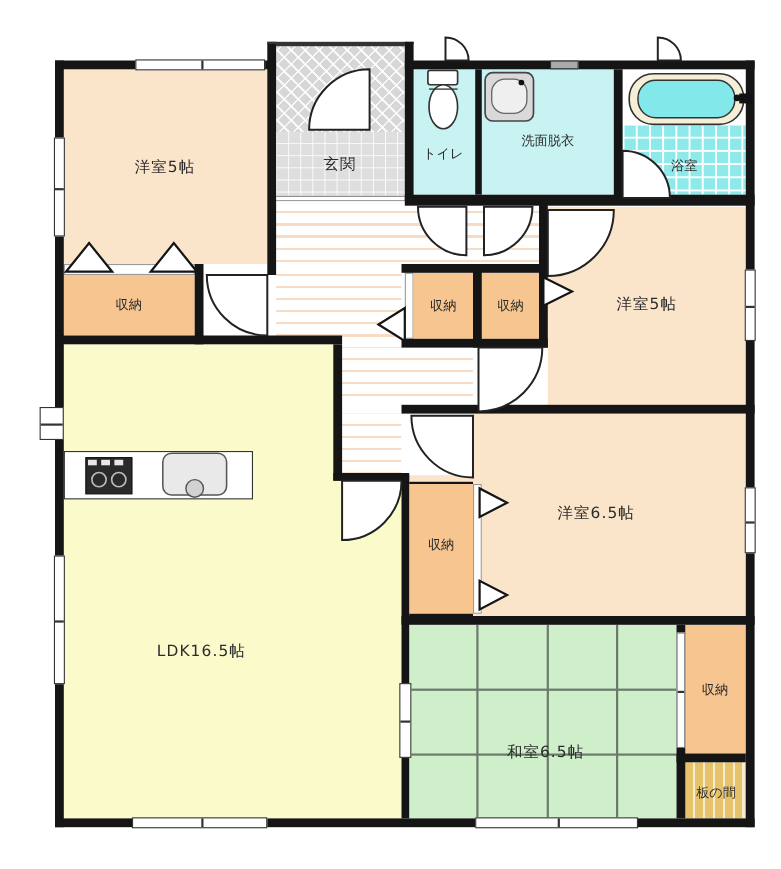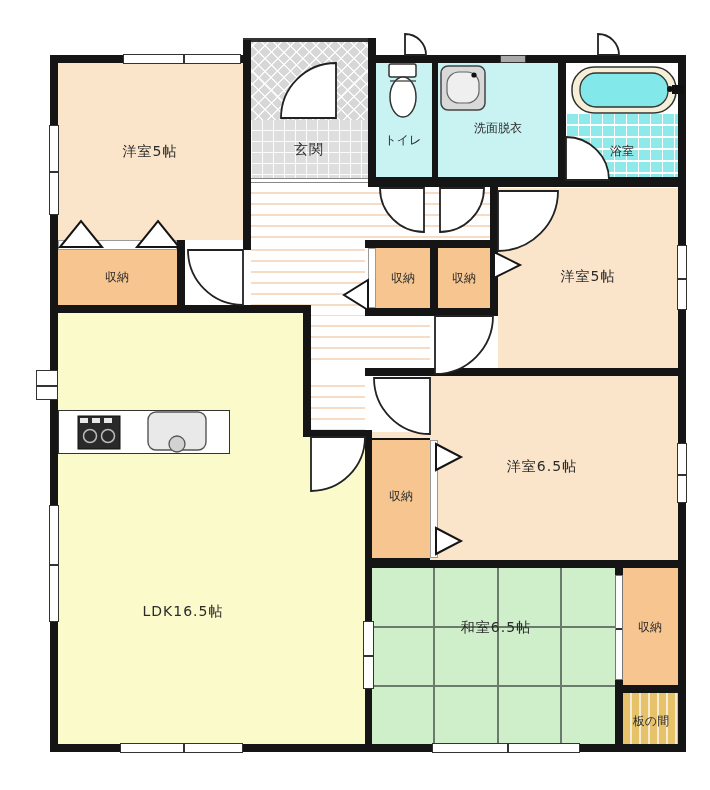--- a/index.html
+++ b/index.html
@@ -208,18 +208,18 @@
   <div class="lbl" style="left:309px;top:150px;">玄関</div>
   <div class="lbl small" style="left:403px;top:140px;">トイレ</div>
   <div class="lbl small" style="left:498px;top:128px;">洗面脱衣</div>
   <div class="lbl small" style="left:622px;top:151px;">浴室</div>
   <div class="lbl small" style="left:117px;top:277px;">収納</div>
   <div class="lbl small" style="left:403px;top:278px;">収納</div>
   <div class="lbl small" style="left:464px;top:278px;">収納</div>
   <div class="lbl" style="left:588px;top:277px;">洋室5帖</div>
   <div class="lbl" style="left:542px;top:467px;">洋室6.5帖</div>
   <div class="lbl small" style="left:401px;top:496px;">収納</div>
-  <div class="lbl" style="left:183px;top:612px;">LDK16.5帖</div>
-  <div class="lbl" style="left:496px;top:628px;">和室6.5帖</div>
+  <div class="lbl" style="left:183px;top:592px;">LDK16.5帖</div>
+  <div class="lbl" style="left:496px;top:684px;">和室6.5帖</div>
   <div class="lbl small" style="left:650px;top:627px;">収納</div>
   <div class="lbl small" style="left:651px;top:721px;">板の間</div>
 
 </div>
 
 </body></html>

